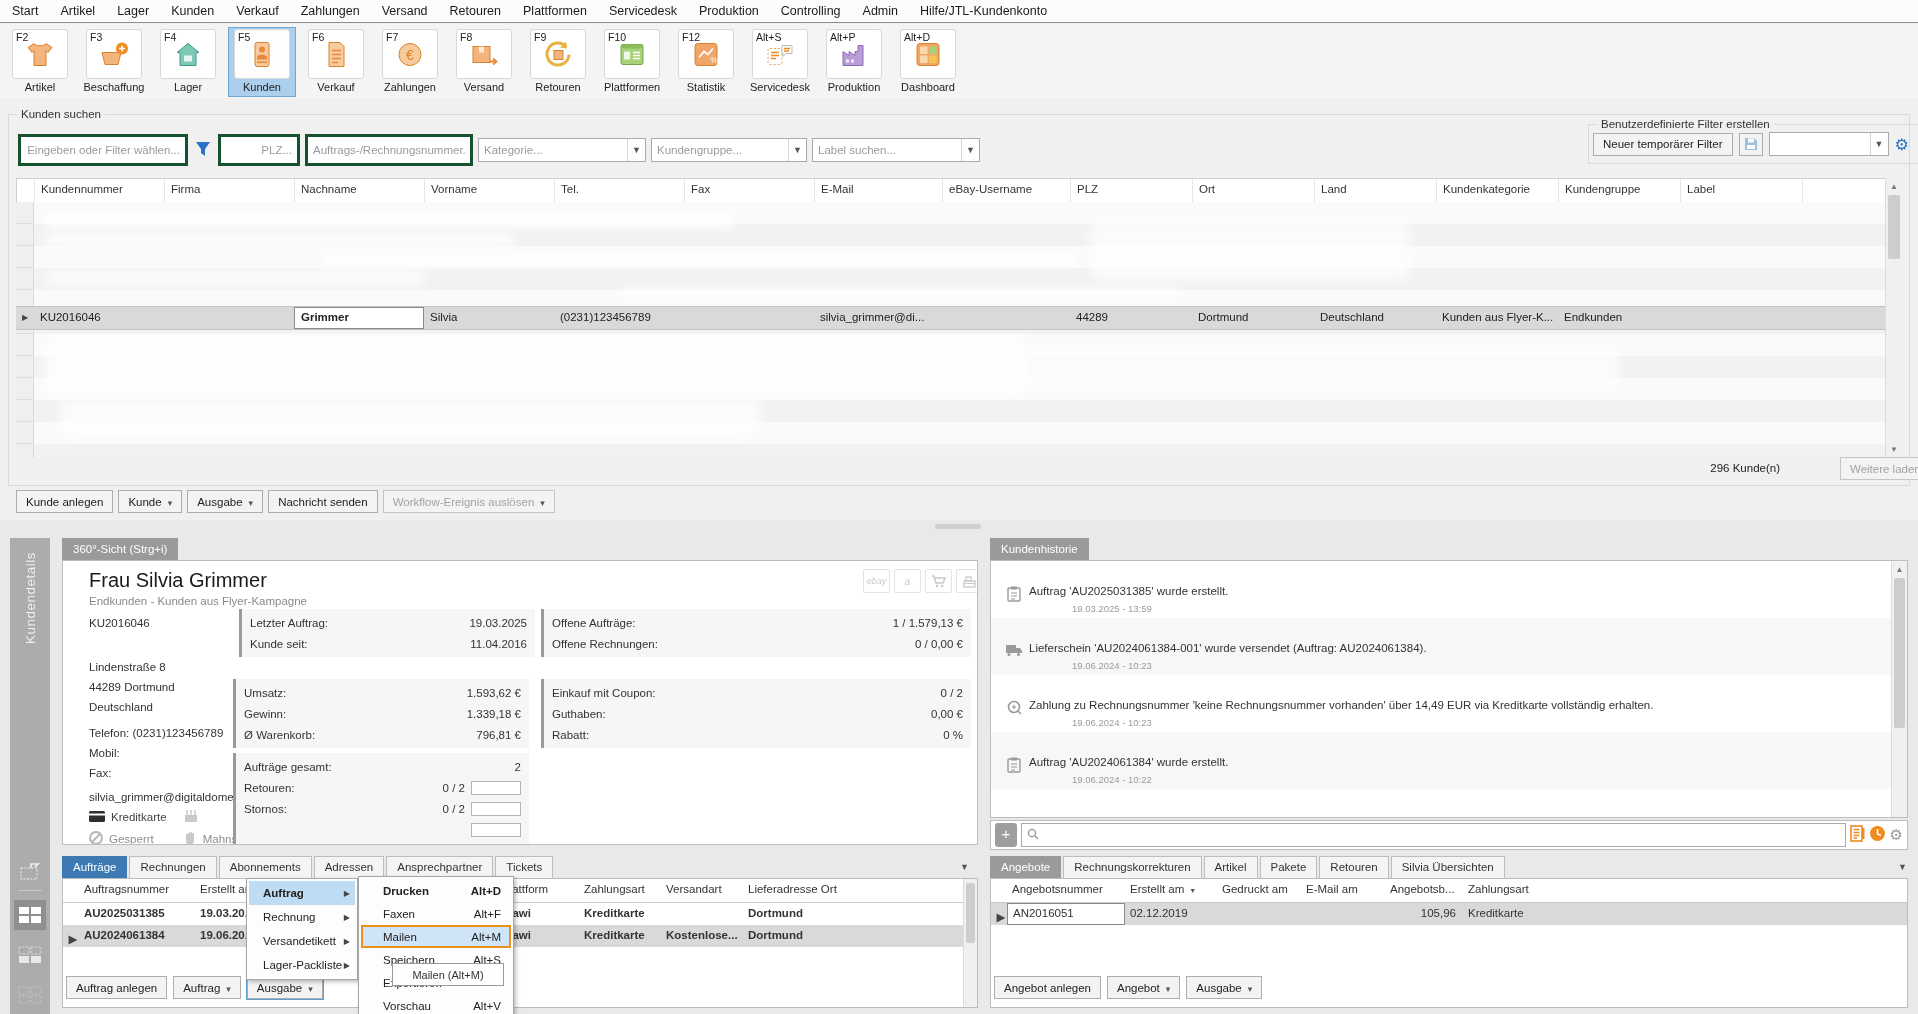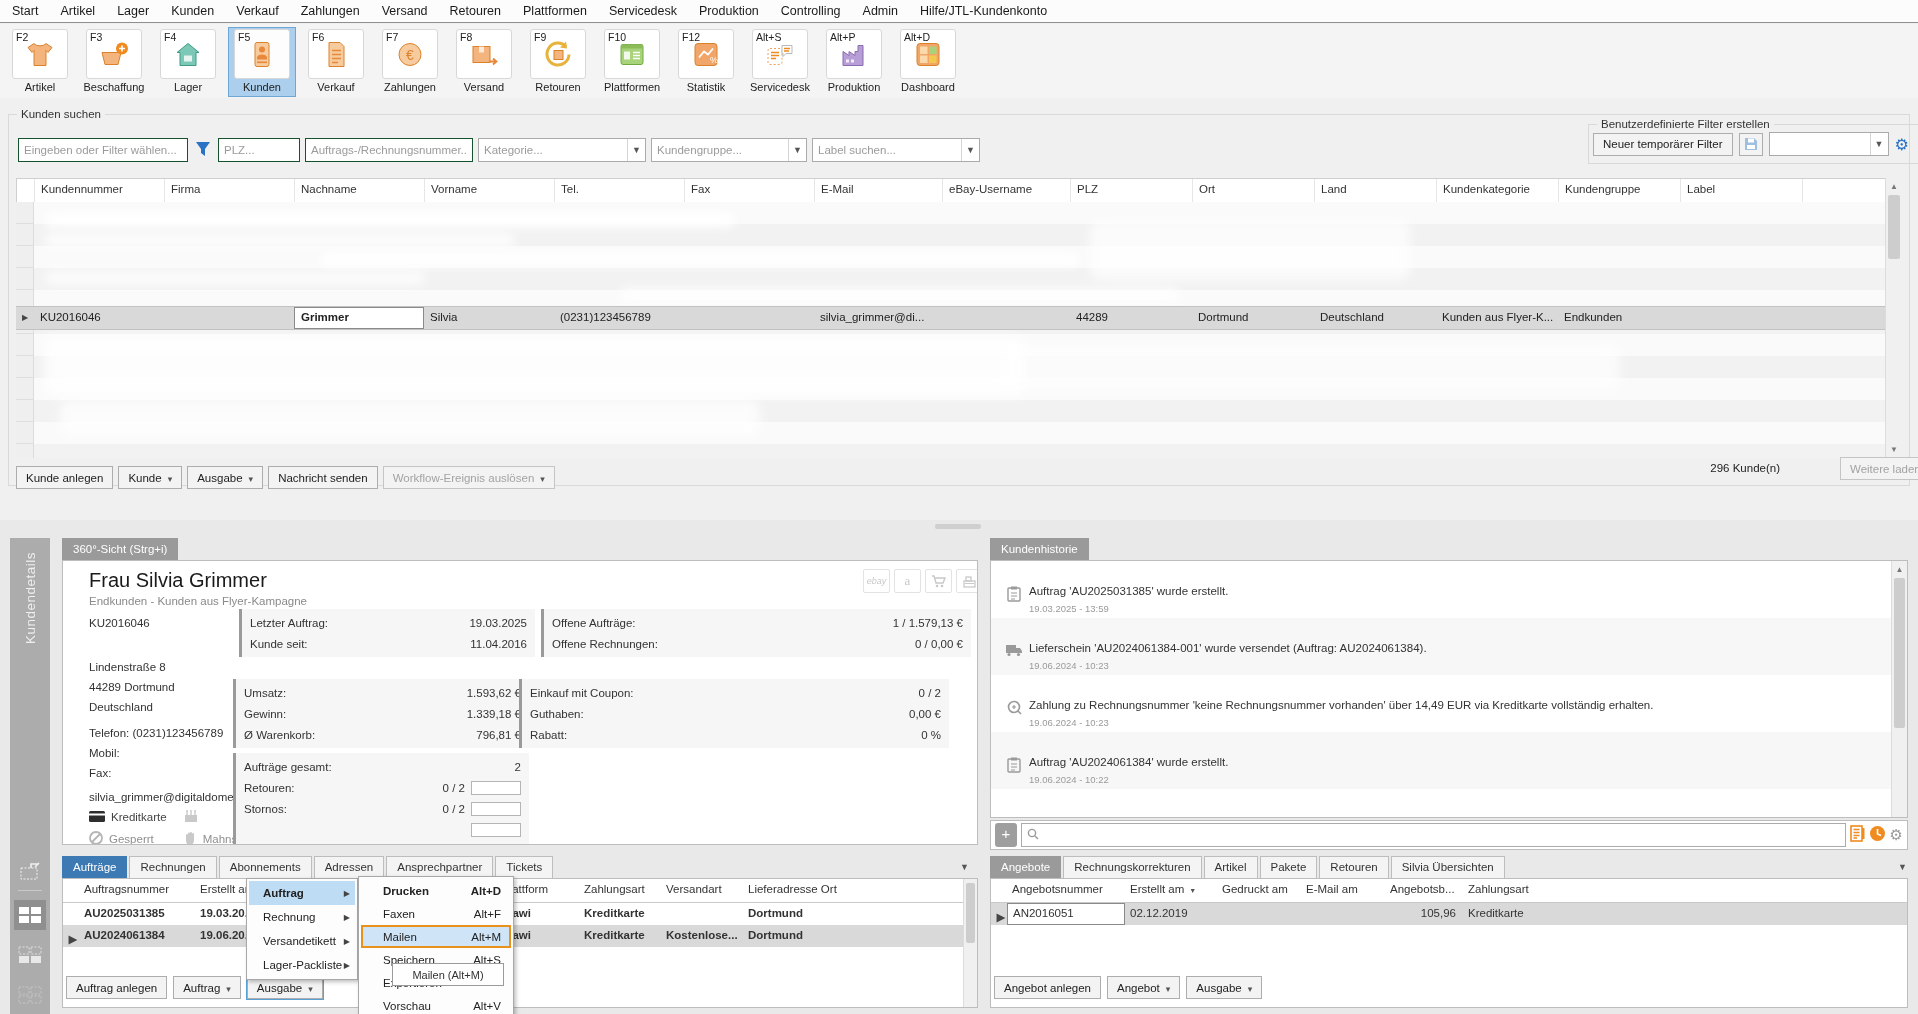--- a/index.html
+++ b/index.html
@@ -21,21 +21,21 @@
   .tbtn .ic  { position:absolute; left:50%; top:55%; transform:translate(-50%,-50%); }
   .tbtn .lbl { font-size:11px; color:#222; margin-top:2px; white-space:nowrap; }
   .tbtn.selected { background:#abcfec; border:1px solid #6fa7d4; }
   .tbtn.selected .box { background:#fdfdfd; }
 
   
   fieldset { border:1px solid #d9d9d9; }
   legend { font-size:11.5px; color:#333; padding:0 4px; margin-left:8px; }
   #searchbox { left:8px; top:108px; width:1902px; height:378px; background:#f0f0f0; }
   #filterline { left:18px; top:138px; height:24px; display:flex; gap:5px; align-items:center; }
-  .tb { height:24px; border:1px solid #14532d; background:#fff; font-family:inherit; font-size:11.5px; padding:0 5px; color:#444; }
+  .tb { height:32px; border:3px solid #14532d; background:#fff; font-family:inherit; font-size:11.5px; padding:0 5px; color:#444;text-align:right; }
   .tb::placeholder { color:#9b9b9b; }
   .selbox { height:24px; border:1px solid #ababab; background:#fff; display:flex; align-items:center; position:relative; }
   .selbox .ph { color:#9b9b9b; font-size:11.5px; padding:0 5px; flex:1; }
   .selbox .arr { width:18px; height:22px; border-left:1px solid #d5d5d5; color:#555; font-size:9px; display:flex; align-items:center; justify-content:center; }
   #customfilter { left:1568px; top:118px; width:340px; height:46px;margin-left:20px; }
   #customfilter .inner { display:flex; gap:6px; align-items:center; padding:2px 4px; }
   .btn { height:23px; background:#f3f3f3; border:1px solid #adadad; font-family:inherit; font-size:11.5px; color:#222; padding:0 9px; white-space:nowrap; }
   .ddbtn::after { content:"▾"; font-size:9px; color:#555; margin-left:6px; }
   .iconbtn { width:24px; height:23px; background:#f3f3f3; border:1px solid #adadad; display:flex; align-items:center; justify-content:center; }
 
@@ -52,21 +52,21 @@
      display:grid; grid-template-columns:18px 130px 130px 130px 130px 130px 130px 128px 128px 122px 122px 122px 122px 122px 122px 1fr; }
   .rcell { font-size:11.5px; color:#222; padding:4px 0 0 6px; overflow:hidden; white-space:nowrap; text-overflow:ellipsis; }
   .rowmark { font-size:8px; color:#444; padding-top:6px; text-align:center; }
   .editcell { background:#fff; border:1px solid #8a8a8a; font-weight:bold; padding-top:3px; }
   
   .vscroll { background:#f0f0f0; border-left:1px solid #dcdcdc; }
   .varrow { height:17px; color:#777; font-size:8px; text-align:center; line-height:17px; }
   .vthumb { margin:0 2px; background:#cdcdcd; border-radius:2px; }
   #custcount { left:1540px; top:462px; width:240px; text-align:right; font-size:11.5px; color:#222; }
   #loadmore { left:1840px; top:457px; color:#a3a3a3; }
-  #custactions { left:16px; top:466px; display:flex; gap:5px; }
+  #custactions { left:16px; top:490px; display:flex; gap:5px; }
   .btn.disabled { color:#a3a3a3; border-color:#c5c5c5; }
 
   
   #bottom { left:0; top:520px; width:1918px; height:494px; background:#e9e9e9; }
   #grip { left:935px; top:524px; width:46px; height:5px; background:#cfcfcf; border-radius:2px; }
 
   
   #strip { left:10px; top:538px; width:40px; height:476px; background:#acacac; }
   #strip .vlabel { position:absolute; top:14px; left:50%; transform:translateX(-50%); writing-mode:vertical-rl;
       text-orientation:mixed; transform:translateX(-50%) rotate(180deg); color:#efefef; font-size:13.5px; letter-spacing:.5px; }
@@ -93,21 +93,21 @@
   .statrow .sl { flex:1; }
   .statrow .sv { text-align:right; }
   .meter { width:50px; height:14px; background:#fff; border:1px solid #b5b5b5; margin-left:6px; }
   .flagrow { display:flex; align-items:center; gap:6px; font-size:11.5px; color:#444; }
 
   
   #histbody { left:990px; top:560px; width:918px; height:258px; overflow:hidden; }
   .histentry { display:flex; padding:23px 2px 4px 8px; }
   .histentry:nth-child(even) { background:#f7f7f7; }
   .histentry .ht { font-size:11.5px; color:#333; }
-  .histentry .hd { font-size:9.5px; color:#9a9a9a; margin-top:5px; }
+  .histentry .hd { font-size:9.5px; color:#9a9a9a; margin-top:5px;margin-left:43px; }
   #histsearch { left:990px; top:820px; width:918px; height:30px; background:#fff; border:1px solid #bdbdbd; display:flex; align-items:center; gap:4px; padding:0 4px; }
 
   
   .gridhead { display:grid; background:#fff; height:24px; border-bottom:1px solid #c9c9c9; }
   .gridrow  { display:grid; height:22px; background:#fff;font-weight:bold; }
   .gridrow.sel { background:#d9d9d9; font-weight:bold; }
   .gcell { font-size:11.5px; padding:4px 0 0 5px; overflow:hidden; white-space:nowrap; text-overflow:ellipsis; border-right:1px solid transparent; }
   .ordcols  { grid-template-columns:16px 116px 72px 230px 82px 82px 82px 160px 1fr; }
   .offcols  { grid-template-columns:16px 118px 92px 84px 84px 78px 88px 1fr; }
   .sorted::after { content:"▼"; font-size:7px; color:#555; margin-left:5px; }
@@ -545,21 +545,21 @@
   <div class="statblock" style="left:478px;top:48px;width:430px">
     <div class="statrow">
         <span class="sl">Offene Aufträge:</span>
         <span class="sv">1 / 1.579,13 €</span>
       </div>
     <div class="statrow">
         <span class="sl">Offene Rechnungen:</span>
         <span class="sv">0 / 0,00 €</span>
       </div>
   </div>
-  <div class="statblock" style="left:456px;top:118px;width:430px">
+  <div class="statblock" style="left:478px;top:118px;width:430px">
     <div class="statrow">
         <span class="sl">Einkauf mit Coupon:</span>
         <span class="sv">0 / 2</span>
       </div>
     <div class="statrow">
         <span class="sl">Guthaben:</span>
         <span class="sv">0,00 €</span>
       </div>
     <div class="statrow">
         <span class="sl">Rabatt:</span>

